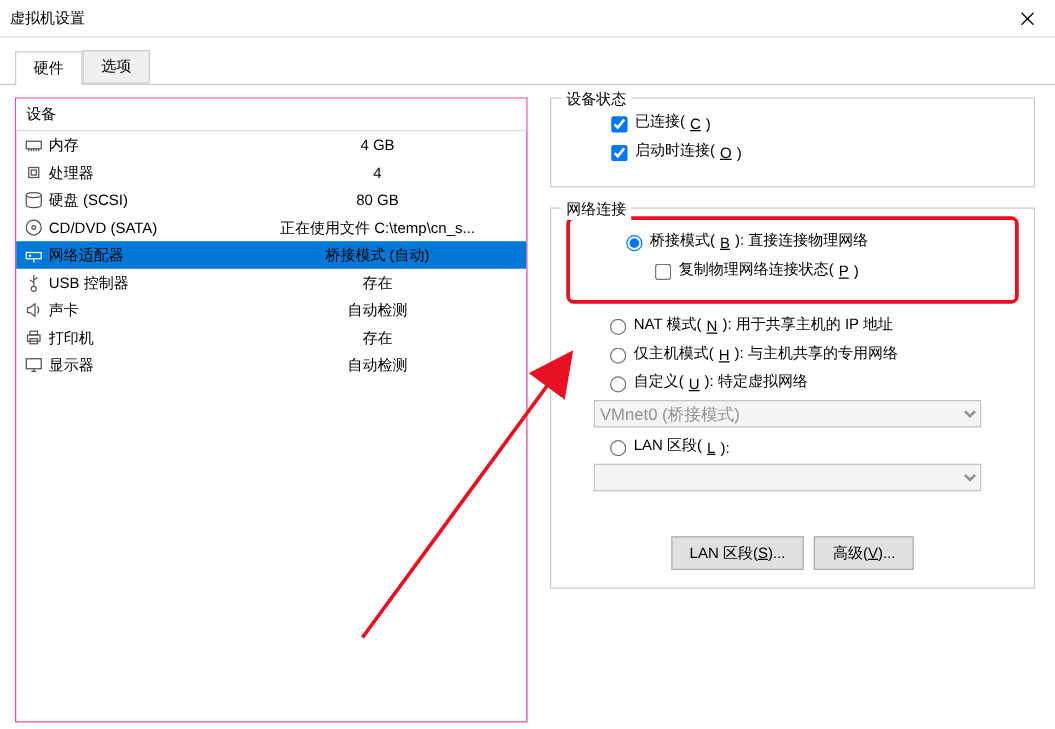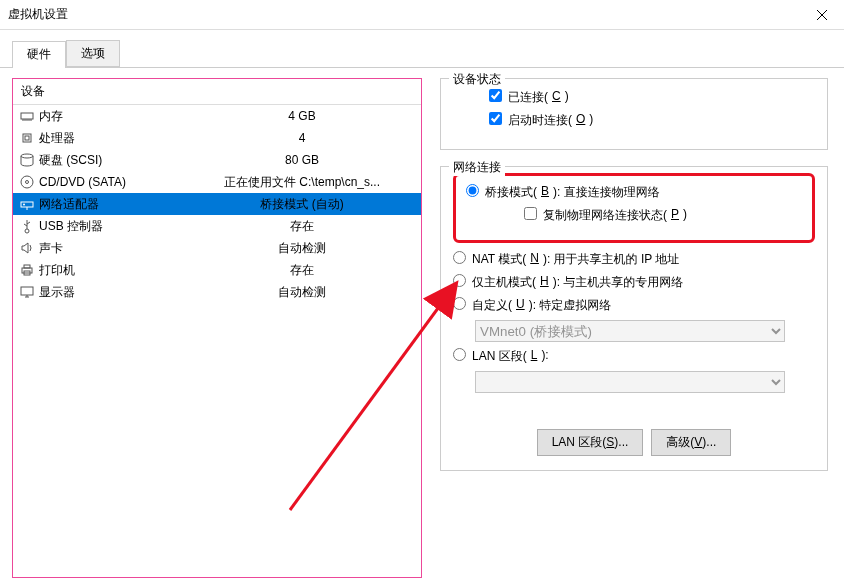--- a/index.html
+++ b/index.html
@@ -25,22 +25,22 @@
 .device-list .row { display: flex; align-items: center; height: 22px; }
 .device-list .row .col1 { width: 170px; padding: 2px 6px; display: flex; align-items: center; gap: 4px; }
 .device-list .row .col2 { flex: 1; padding: 2px 6px; white-space: nowrap; overflow: hidden; text-overflow: ellipsis; text-align: center; }
 .device-list .row.selected { background: #0078d7; color: #000000; }
 .dev-icon { width: 16px; height: 16px; display: inline-flex; align-items: center; justify-content: center; color: #555; }
 .row.selected .dev-icon { color: #fff; }
 
 .right { flex: 1; padding: 0 4px; }
 .group { border: 1px solid #ccc; padding: 10px 12px 14px 12px; margin-bottom: 16px; position: relative; }
 .group-title { position: absolute; top: -8px; left: 8px; background: #fff; padding: 0 4px; font-size: 12px; }
-.check-row { display: flex; align-items: flex-start; gap: 4px; margin-bottom: 6px; padding-left: 36px; }
-.radio-row { display: flex; align-items: flex-start; gap: 4px; margin-bottom: 6px; }
+.check-row { display: flex; align-items: flex-end; gap: 4px; margin-bottom: 6px; padding-left: 36px; }
+.radio-row { display: flex; align-items: flex-end; gap: 4px; margin-bottom: 6px; margin-left: 35px; }
 .indent { margin-left: 22px; }
 .check-row input, .radio-row input { margin-right: 2px; }
 .underline { text-decoration: underline; }
 
 .redbox { border: 3px solid #e81123; border-radius: 6px; padding: 8px 10px 10px 10px; margin-bottom: 8px; }
 
 select.combo { width: 310px; height: 22px; background: #f0f0f0; border: 1px solid #adadad; color: #666; margin-left: 22px; margin-bottom: 6px; }
 
 .btn-row { display: flex; justify-content: center; gap: 8px; margin-top: 30px; }
 .btn { border: 1px solid #adadad; background: #e1e1e1; padding: 4px 14px; font-size: 12px; font-family: inherit; }

